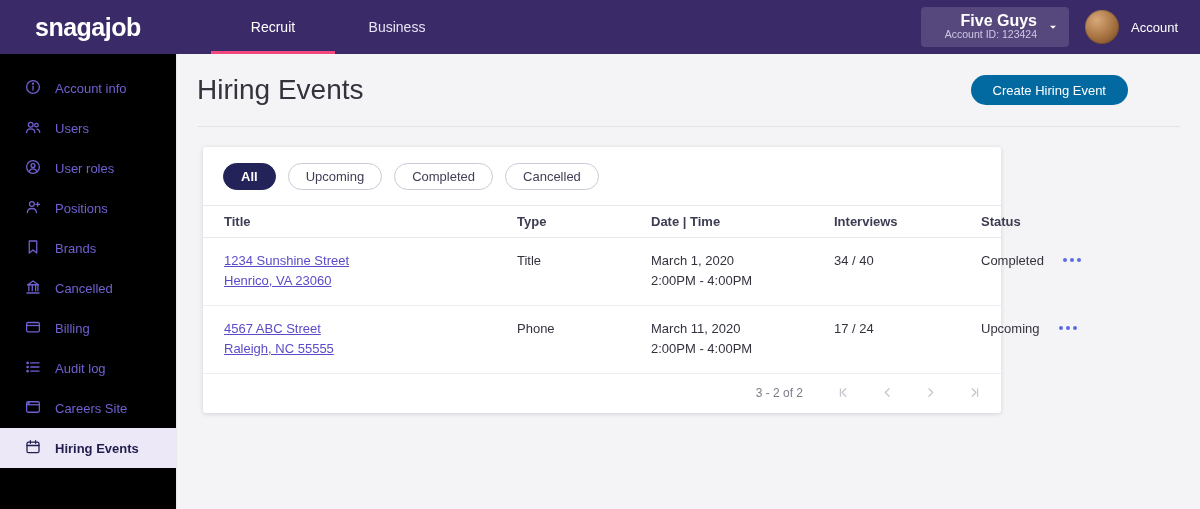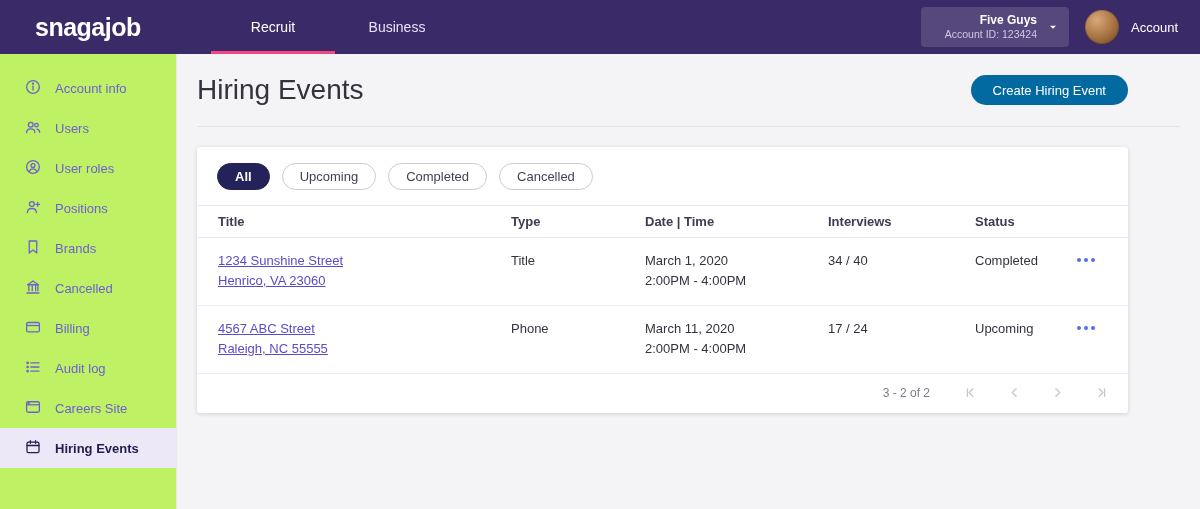--- a/index.html
+++ b/index.html
@@ -11,50 +11,50 @@
   .brand { color:#fff; font-size:25px; font-weight:bold; letter-spacing:-0.5px; margin-left:35px; width:150px; }
   .nav-tabs { display:flex; height:54px; margin-left:26px; }
   .nav-tab { width:124px; height:54px; display:flex; align-items:center; justify-content:center;
              color:#e9e4f5; font-size:14px; cursor:pointer; position:relative; }
   .nav-tab.active { color:#fff; }
   .nav-tab.active::after { content:""; position:absolute; left:0; bottom:0; width:100%; height:3px; background:#f4477e; }
   .nav-right { margin-left:auto; display:flex; align-items:center; padding-right:22px; }
   .account-selector { background:rgba(255,255,255,0.14); border-radius:4px; padding:6px 10px 6px 14px;
                       display:flex; align-items:center; gap:10px; cursor:pointer; min-width:148px; }
   .acct-text { text-align:right; flex:1; }
-  .acct-company { color:#fff; font-size:12px; font-weight:bold; line-height:15px; }
+  .acct-company { color:#fff; font-size:16px; font-weight:bold; line-height:15px; }
   .acct-id { color:#cfc7e6; font-size:10.5px; line-height:13px; }
   .caret svg { display:block; }
   .avatar { width:34px; height:34px; border-radius:50%; margin-left:16px; cursor:pointer;
             background:radial-gradient(circle at 35% 30%, #d9a87a 0%, #a5713f 55%, #6e4526 100%);
             box-shadow:inset 0 0 0 1px rgba(0,0,0,0.15); }
   .account-label { color:#fff; font-size:13px; margin-left:12px; cursor:pointer; }
 
   
   .body-row { display:flex; height:455px; }
 
   
-  .sidebar { width:177px; background:#bef264; border-right:1px solid #e8e8ee; padding-top:14px; flex:none; }
+  .sidebar { width:177px; background:#000000; border-right:1px solid #e8e8ee; padding-top:14px; flex:none; }
   .side-item { height:40px; display:flex; align-items:center; gap:13px; padding-left:24px;
                color:#6e61d1; font-size:13px; cursor:pointer; }
   .side-item svg { flex:none; }
   .side-item.active { background:#ece8f7; color:#211d4e; font-weight:bold; }
 
   
   .main { flex:1; background:#f4f4f6; }
   .main-inner { padding-left:20px; width:951px; }
   .page-head { height:66px; display:flex; align-items:center; justify-content:space-between; padding-top:6px; width:931px; }
   .page-title { font-size:28px; font-weight:500; color:#35323e; }
   .create-btn { background:#0369a1; color:#fff; border:none; border-radius:17px; height:30px;
                 padding:0 22px; font-size:13px; font-family:"Liberation Sans",sans-serif; cursor:pointer; }
   .head-divider { height:1px; background:#e2e2e8; margin:6px 20px 0 20px; }
 
   
-  .card { width:931px; margin-top:20px; background:#fff; border-radius:3px;
-          box-shadow:0 1px 4px rgba(40,40,60,0.16); }
+  .card { width:798px; margin-top:20px; background:#fff; border-radius:3px;
+          box-shadow:0 1px 4px rgba(40,40,60,0.16);margin-left:6px; }
   .filters { display:flex; gap:12px; padding:16px 20px 15px 20px; }
   .pill { border:1px solid #cacad6; border-radius:15px; padding:5px 17px; font-size:13px; color:#3f3f55;
           background:#fff; cursor:pointer; font-family:"Liberation Sans",sans-serif; }
   .pill.active { background:#232259; border-color:#232259; color:#fff; font-weight:bold; }
 
   .tgrid { display:grid; grid-template-columns:293px 134px 183px 147px 1fr 56px; padding-left:21px; padding-right:14px; }
   .thead { border-top:1px solid #e8e8ee; border-bottom:1px solid #e8e8ee; height:33px; align-items:center;
            font-size:13px; font-weight:bold; color:#3c3c52; }
   .trow { border-bottom:1px solid #ececf2; padding:13px 14px 14px 21px; align-items:start; font-size:13px; color:#33333f; }
   .cell-line { line-height:20px; }

